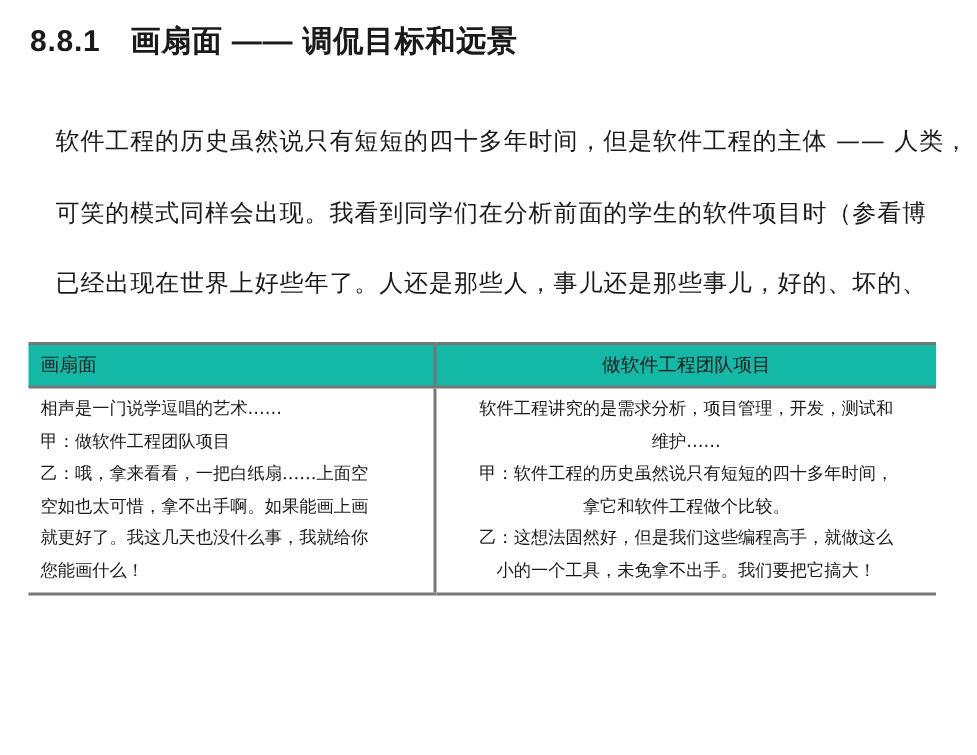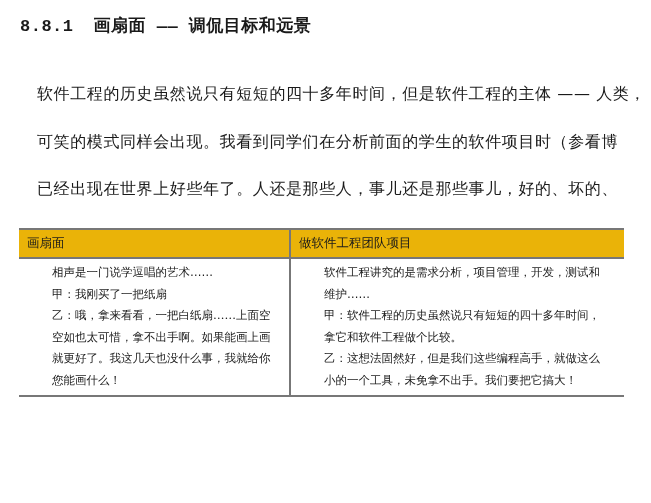--- a/index.html
+++ b/index.html
@@ -1,27 +1,27 @@
 <!DOCTYPE html>
 <html><head>
 <meta charset="utf-8">
 <style>
   html, body { margin:0; padding:0; background:#ffffff; }
   body { width:651px; height:503px; position:relative; overflow:hidden; color:#1a1a1a; }
-  .heading { position:absolute; left:20px; top:14px; font-family:Liberation Mono, monospace; font-weight:bold; font-size:17px; letter-spacing:0.5px; white-space:nowrap; }
+  .heading { position:absolute; left:20px; top:14px; font-family:Liberation Sans, sans-serif; font-weight:bold; font-size:20px; letter-spacing:0.5px; white-space:nowrap; }
   .heading .num { margin-right:20px; }
   .para { position:absolute; left:20px; top:62px; width:612px; font-family:"DejaVu Sans", sans-serif; font-size:16px; line-height:30.5px; letter-spacing:0.6px; }
   .para p { margin:17px; white-space:nowrap; }
   sup { font-size:9px; vertical-align:super; line-height:0; }
   table { position:absolute; left:19px; top:228px; width:605px; border-collapse:collapse; font-family:"DejaVu Sans", sans-serif; }
-  thead th { background:#eab308; font-weight:normal; font-size:12.5px; text-align:left; padding:5px 8px; height:17px; border-top:2px solid #777; border-bottom:2px solid #777; }
+  thead th { background:#14b8a6; font-weight:normal; font-size:12.5px; text-align:left; padding:5px 8px; height:17px; border-top:2px solid #777; border-bottom:2px solid #777; }
   thead th:first-child { width:254px; }
-  th + th, td + td { border-left:2px solid #777; }
+  th + th, td + td { border-left:2px solid #777;text-align:center; }
   tbody td { vertical-align:top; font-size:11.5px; line-height:21.5px; padding:3px 8px 4px 8px; border-bottom:2px solid #777; }
-  tbody td div { white-space:nowrap;margin-left:25px; }
+  tbody td div { white-space:nowrap; }
   .kai { font-family:"DejaVu Serif", serif; }
 </style>
 </head>
 <body>
 
 <div class="heading">
   <span class="num">8.8.1</span><span>画扇面 —— 调侃目标和远景</span>
 </div>
 
 <div class="para">
@@ -35,21 +35,21 @@
   <thead>
     <tr>
       <th>画扇面</th>
       <th>做软件工程团队项目</th>
     </tr>
   </thead>
   <tbody>
     <tr>
       <td>
         <div>相声是一门说学逗唱的艺术……</div>
-        <div class="kai">甲：我刚买了一把纸扇</div>
+        <div class="kai">甲：做软件工程团队项目</div>
         <div class="kai">乙：哦，拿来看看，一把白纸扇……上面空</div>
         <div class="kai">空如也太可惜，拿不出手啊。如果能画上画</div>
         <div class="kai">就更好了。我这几天也没什么事，我就给你</div>
         <div class="kai">您能画什么！</div>
       </td>
       <td>
         <div>软件工程讲究的是需求分析，项目管理，开发，测试和</div>
         <div>维护……</div>
         <div class="kai">甲：软件工程的历史虽然说只有短短的四十多年时间，</div>
         <div class="kai">拿它和软件工程做个比较。</div>

